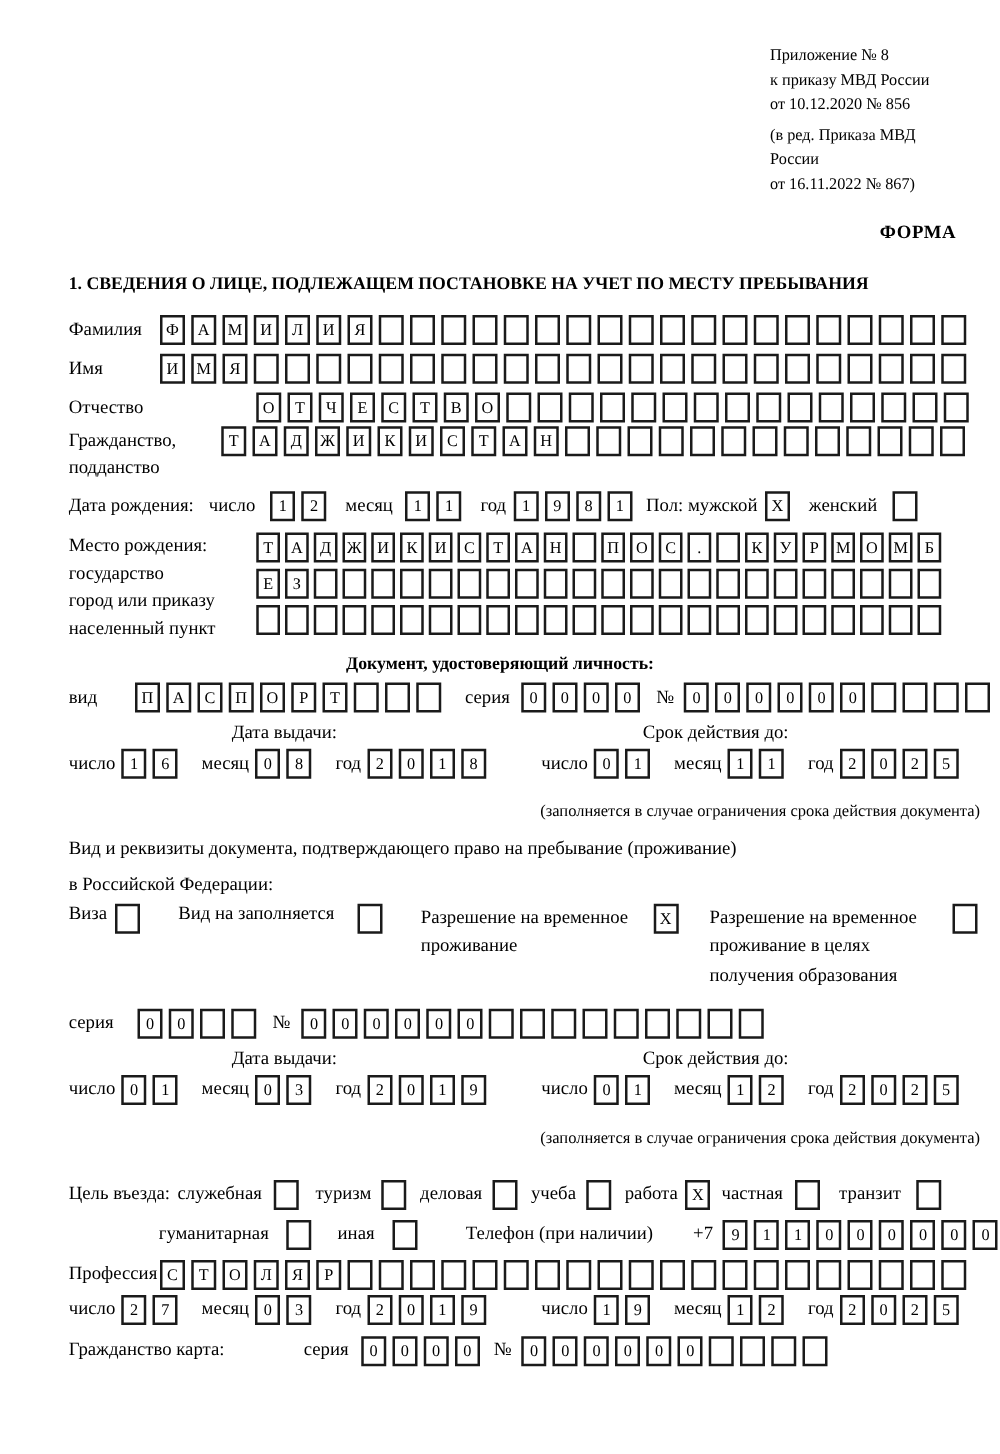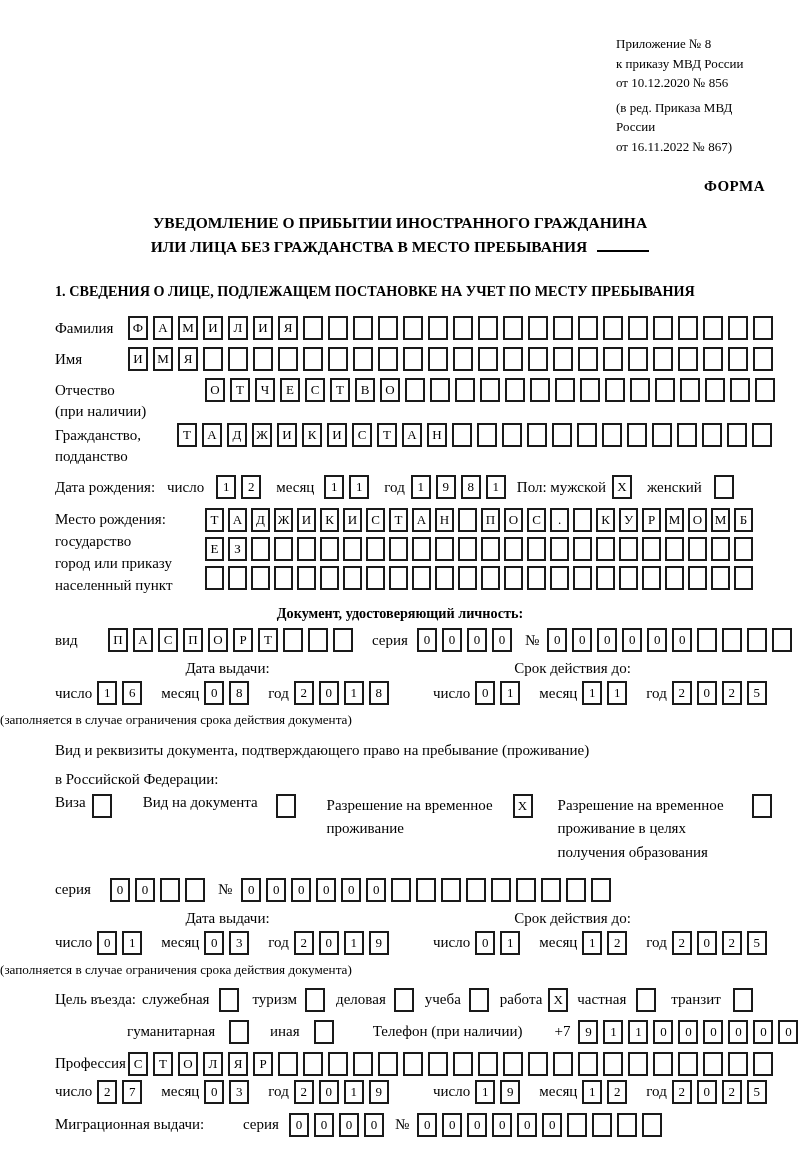--- a/index.html
+++ b/index.html
@@ -24,45 +24,39 @@
   .tight .cell{width:15px;margin-right:4px;}
   .stack div{line-height:22px;}
   .boxcol>.cells{margin-bottom:5px;}
   .heading-center{margin-top:9px;text-align:center;font-weight:bold;font-size:14.2px;}
   .subhead{display:flex;padding-left:55px;margin-top:8px;font-size:15px;}
   .subhead .left{width:345px;text-align:center;}
   .subhead .right{flex:1;text-align:center;padding-right:55px;}
   .dg{display:flex;align-items:center;}
   .dg .lbl{margin-right:5px;}
   .dg .gap{margin-left:14px;}
-  .note{margin-top:7px;padding-right:41px;font-size:13.2px;}
+  .note{margin-top:18px;text-align:right;padding-right:16px;font-size:13.2px;}
   .textline{margin-top:12px;padding-left:55px;font-size:15px;}
   .center-lbl{font-size:15px;text-align:left;line-height:1.55;flex:0 0 auto;}
 </style>
 </head>
 <body>
 
 <div class="page">
 
   <div class="annex">
     <div>Приложение № 8</div>
     <div>к приказу МВД России</div>
     <div>от 10.12.2020 № 856</div>
     <div class="gap">(в ред. Приказа МВД России</div>
     <div>от 16.11.2022 № 867)</div>
   </div>
 
   <div class="forma">ФОРМА</div>
 
-  <div class="title">
-    <div>УВЕДОМЛЕНИЕ О ПРИБЫТИИ ИНОСТРАННОГО ГРАЖДАНИНА</div>
-    <div>
-      <span>ИЛИ ЛИЦА БЕЗ ГРАЖДАНСТВА В МЕСТО ПРЕБЫВАНИЯ</span><span class="blank-line"></span>
-    </div>
-  </div>
 
   <div class="section">1. СВЕДЕНИЯ О ЛИЦЕ, ПОДЛЕЖАЩЕМ ПОСТАНОВКЕ НА УЧЕТ ПО МЕСТУ ПРЕБЫВАНИЯ</div>
 
   <div class="row" style="margin-top:16px">
     <span class="lbl" style="width:73px">Фамилия</span>
     <div class="cells">
         <div class="cell">Ф</div>
         <div class="cell">А</div>
         <div class="cell">М</div>
         <div class="cell">И</div>
@@ -144,21 +138,20 @@
         <div class="cell"></div>
         <div class="cell"></div>
         <div class="cell"></div>
         <div class="cell"></div>
         <div class="cell"></div>
         <div class="cell"></div>
         <div class="cell"></div>
         <div class="cell"></div>
       </div>
   </div>
-  <div class="textline" style="margin-top:1px">(при наличии)</div>
 
   <div class="row" style="margin-top:3px">
     <span class="lbl" style="width:122px">Гражданство,</span>
     <div class="cells">
         <div class="cell">Т</div>
         <div class="cell">А</div>
         <div class="cell">Д</div>
         <div class="cell">Ж</div>
         <div class="cell">И</div>
         <div class="cell">К</div>
@@ -383,21 +376,21 @@
   </div>
 
   <div class="note">(заполняется в случае ограничения срока действия документа)</div>
 
   <div class="textline" style="margin-top:14px">Вид и реквизиты документа, подтверждающего право на пребывание (проживание)</div>
   <div class="textline">в Российской Федерации:</div>
 
   <div class="row" style="margin-top:6px;align-items:flex-start">
     <span class="lbl">Виза</span>
     <div class="cell" style="margin-left:6px"></div>
-    <span class="lbl" style="margin-left:26px">Вид на документа</span>
+    <span class="lbl" style="margin-left:26px">Вид на заполняется</span>
     <div class="cell" style="margin-left:18px"></div>
     <div class="center-lbl" style="margin-left:26px;width:178px">Разрешение на временное проживание</div>
     <div class="cell" style="margin-left:8px">X</div>
     <div class="center-lbl" style="margin-left:20px;width:186px">Разрешение на временное проживание в целях получения образования</div>
     <div class="cell" style="margin-left:8px"></div>
   </div>
 
   <div class="row" style="margin-top:14px">
     <span class="lbl" style="width:55px">серия</span>
     <div class="cells">
@@ -467,21 +460,21 @@
           <div class="cell">2</div>
           <div class="cell">0</div>
           <div class="cell">2</div>
           <div class="cell">5</div>
         </div>
     </div>
   </div>
 
   <div class="note">(заполняется в случае ограничения срока действия документа)</div>
 
-  <div class="row" style="margin-top:10px">
+  <div class="row" style="margin-top:26px">
     <span class="lbl">Цель въезда:</span>
     <span class="lbl" style="margin-left:6px">служебная</span>
     <div class="cell" style="margin-left:10px"></div>
     <span class="lbl" style="margin-left:8px">туризм</span>
     <div class="cell" style="margin-left:8px"></div>
     <span class="lbl" style="margin-left:6px">деловая</span>
     <div class="cell" style="margin-left:8px"></div>
     <span class="lbl" style="margin-left:6px">учеба</span>
     <div class="cell" style="margin-left:8px"></div>
     <span class="lbl" style="margin-left:6px">работа</span>
@@ -580,21 +573,21 @@
       <div class="cells">
           <div class="cell">2</div>
           <div class="cell">0</div>
           <div class="cell">2</div>
           <div class="cell">5</div>
         </div>
     </div>
   </div>
 
   <div class="row" style="margin-top:9px">
-    <span class="lbl" style="width:188px">Миграционная выдачи:</span>
+    <span class="lbl" style="width:188px">Гражданство карта:</span>
     <span class="lbl" style="margin-right:10px">серия</span>
     <div class="cells">
         <div class="cell">0</div>
         <div class="cell">0</div>
         <div class="cell">0</div>
         <div class="cell">0</div>
       </div>
     <span class="lbl" style="margin:0 8px 0 6px">№</span>
     <div class="cells">
         <div class="cell">0</div>

